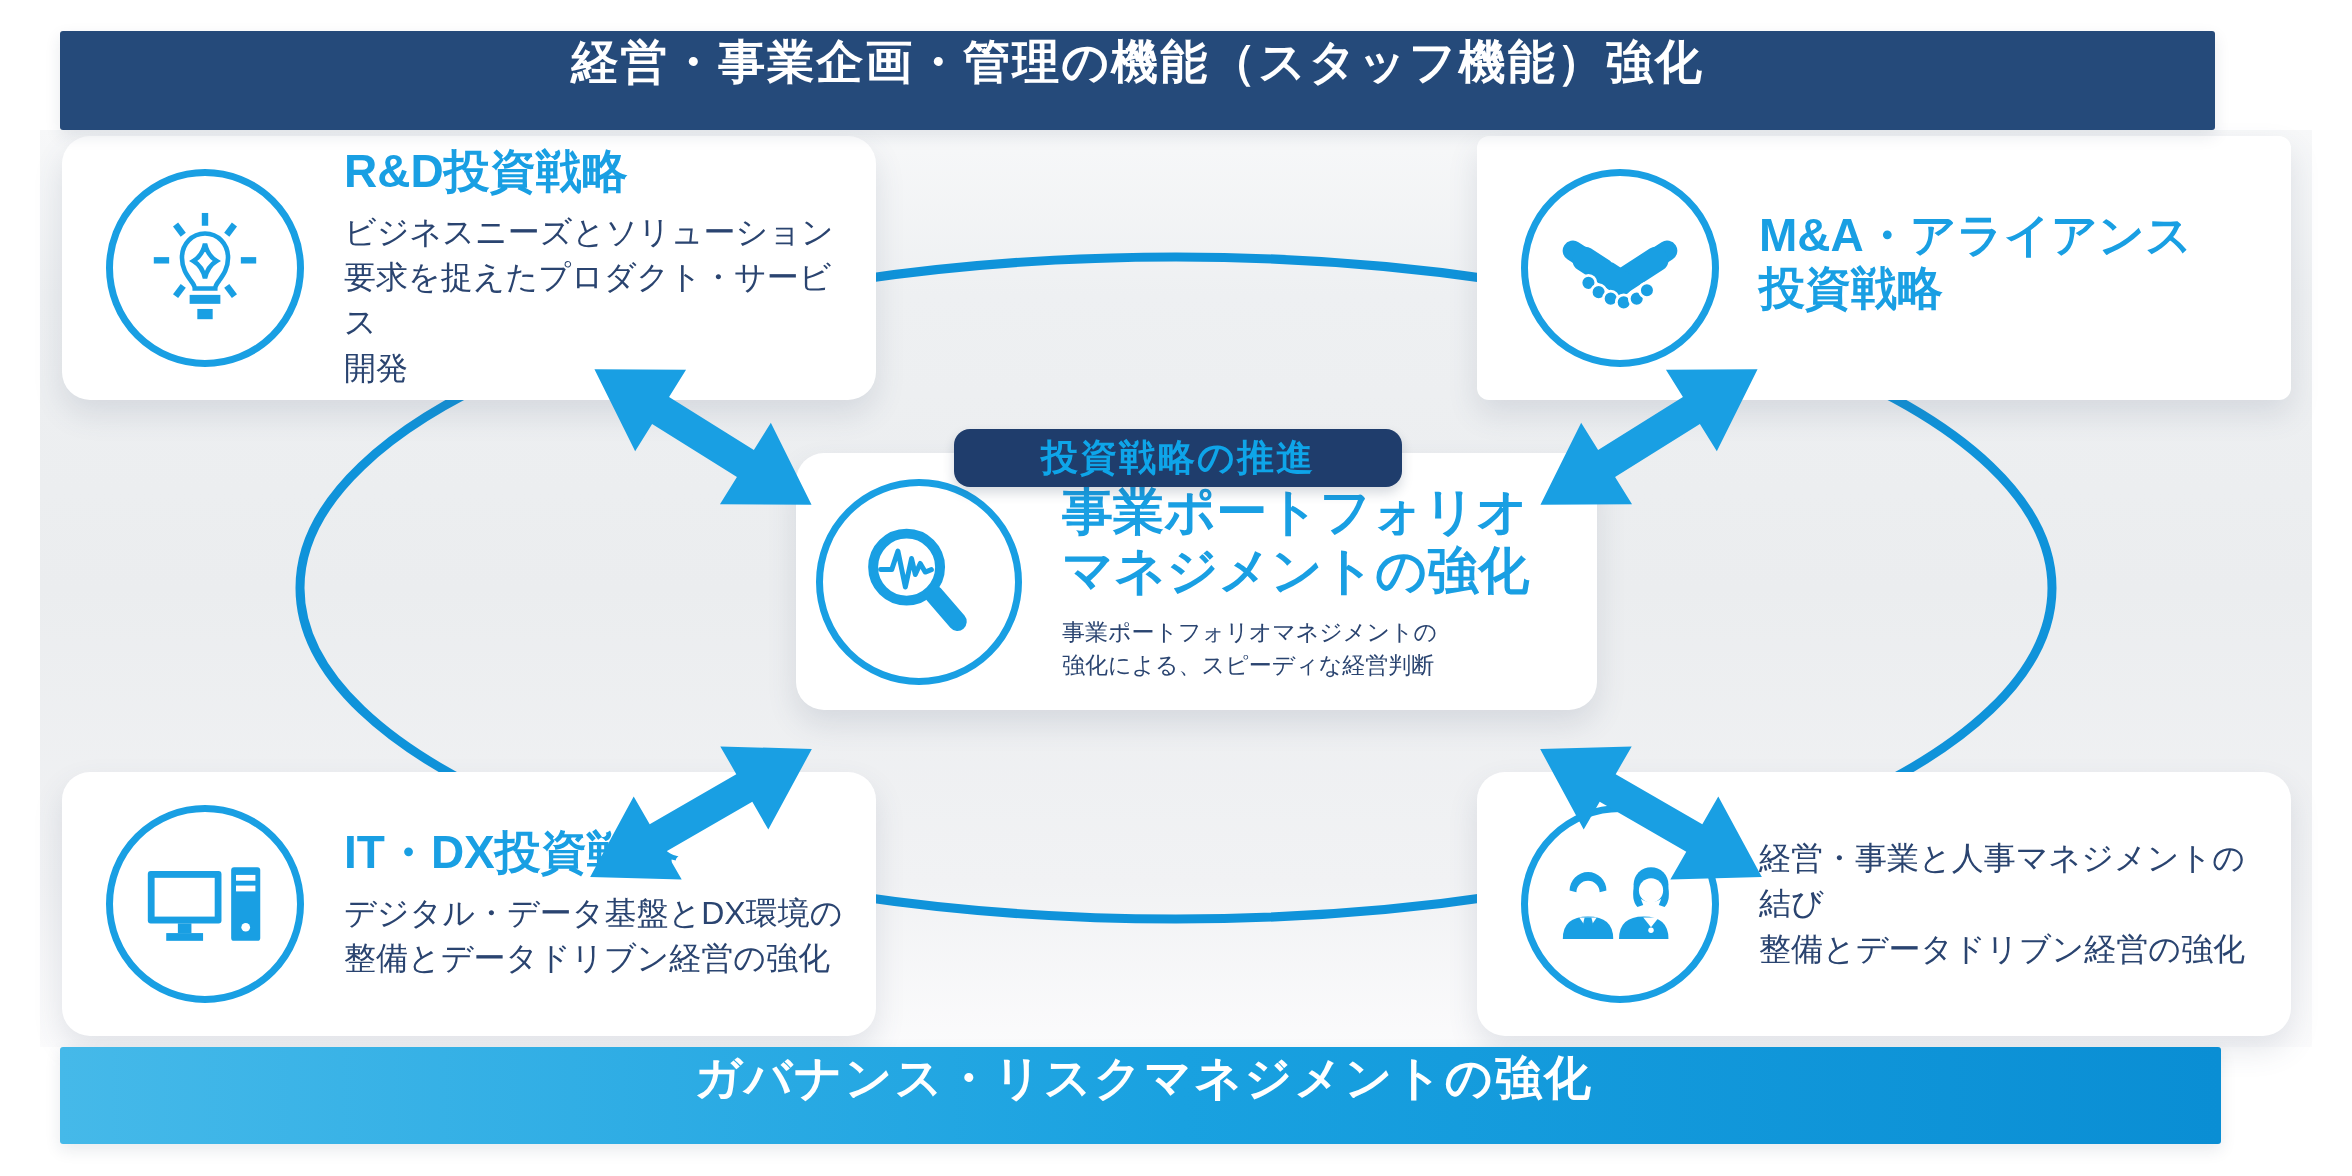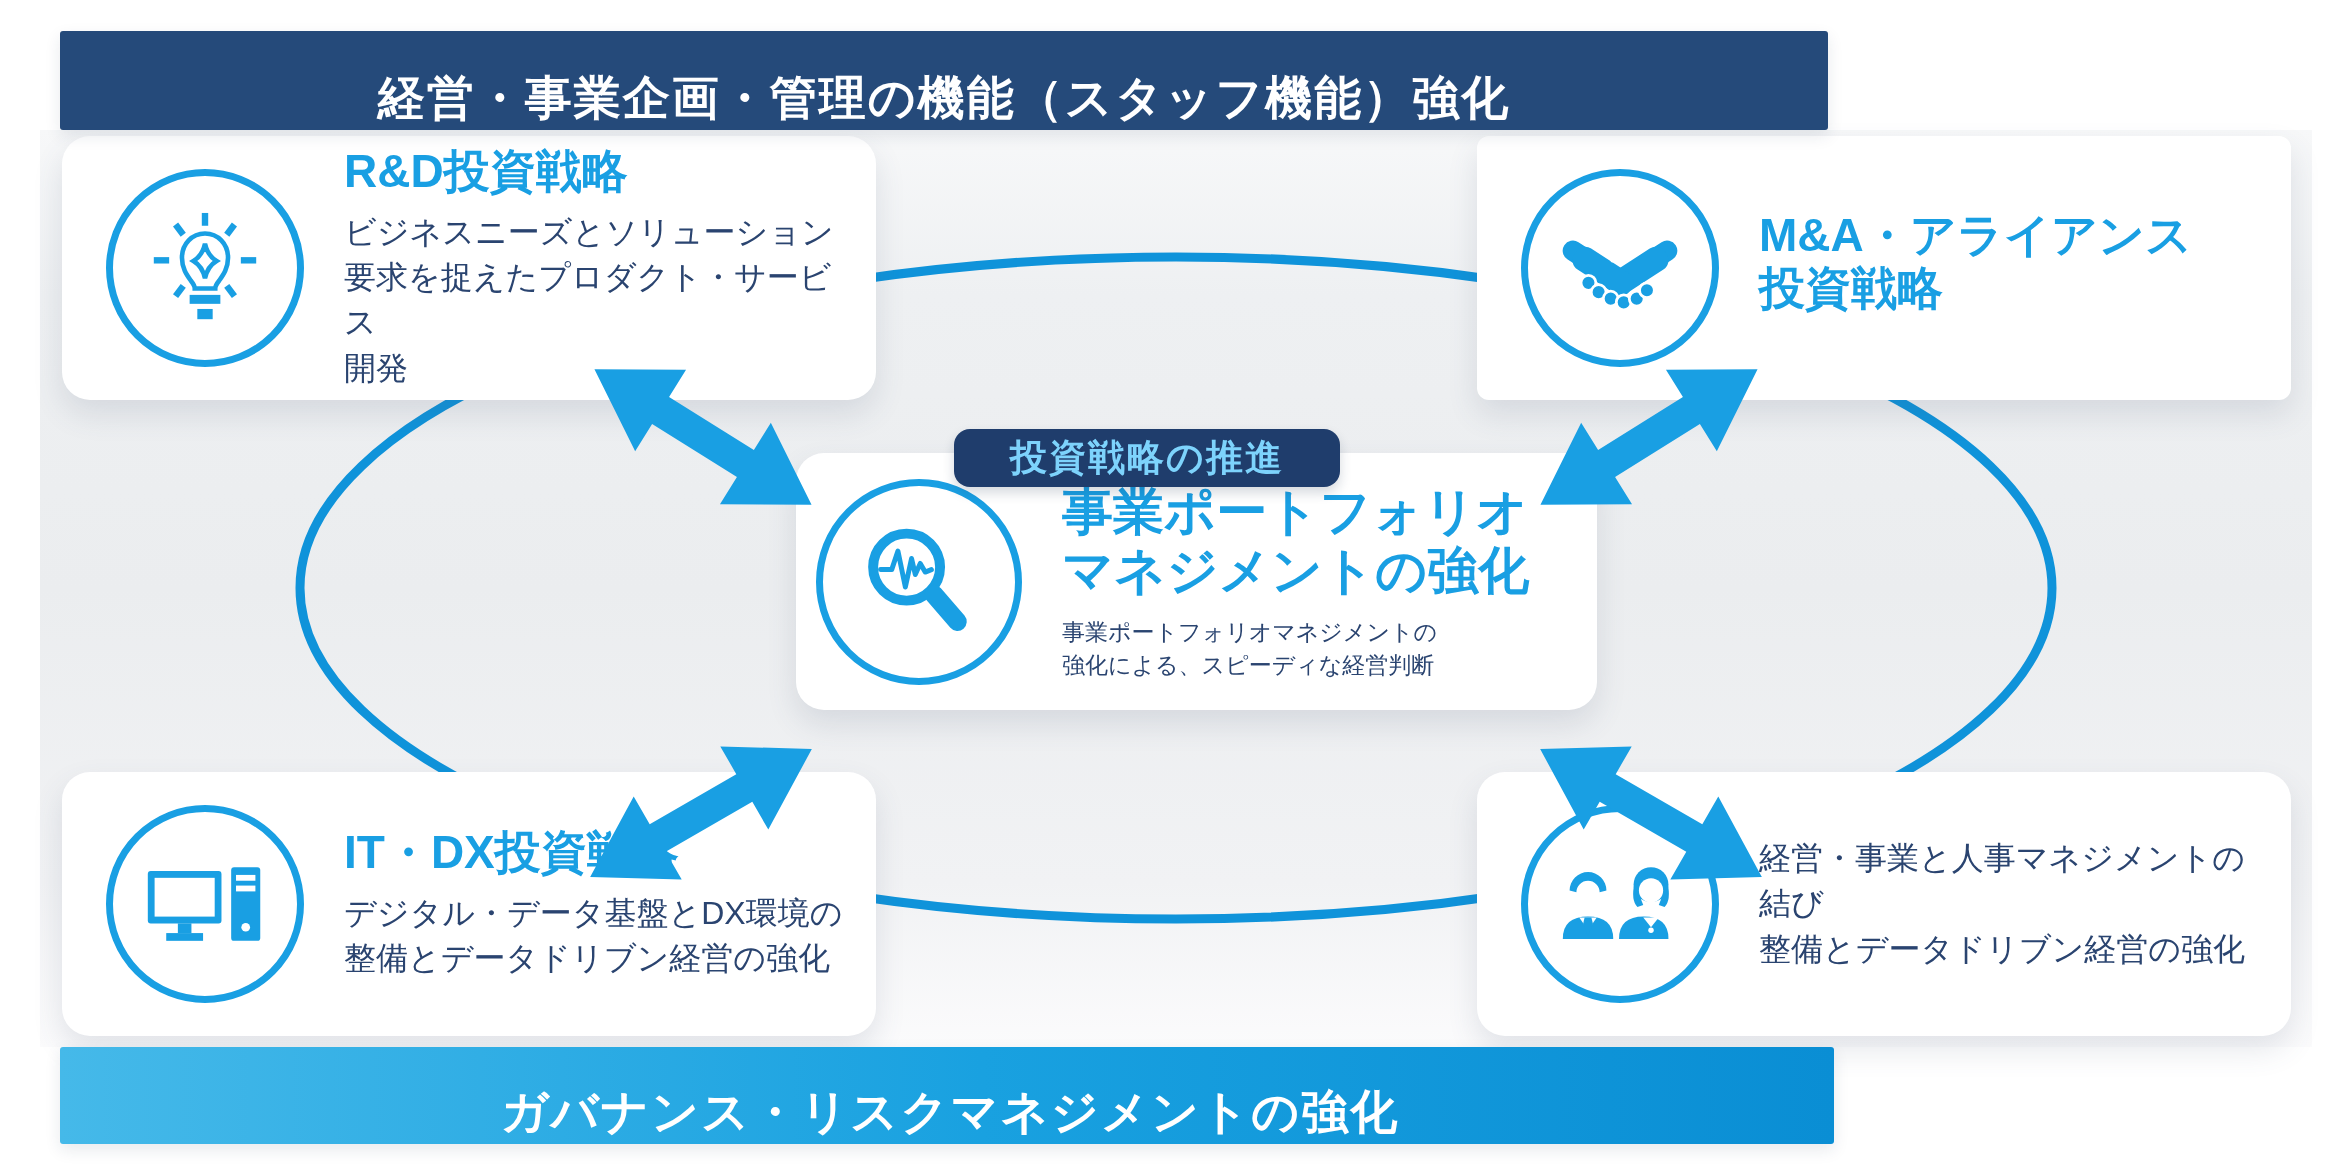--- a/index.html
+++ b/index.html
@@ -10,21 +10,21 @@
   
   .stage{
     position:absolute;left:40px;top:130px;width:2272px;height:917px;
     background:linear-gradient(180deg,#f7f8f9 0%,#eef0f2 18%,#ebedef 50%,#f1f2f4 82%,#fbfbfc 100%);
   }
   .layer{position:absolute;left:0;top:0;width:2352px;height:1176px;pointer-events:none;}
   .layer-ellipse{z-index:1;}
   .layer-arrows{z-index:5;}
 
   .banner{
-    position:absolute;left:60px;width:1768px;display:flex;align-items:flex-end;justify-content:center;
+    position:absolute;left:60px;width:2155px;display:flex;align-items:flex-start;justify-content:center;
     color:#ffffff;font-weight:700;font-size:47px;letter-spacing:2px;z-index:4;border-radius:3px;
     box-shadow:0 6px 16px rgba(30,50,80,.10);
   }
   .banner-top{top:31px;height:99px;background:#254a7a;}
   .banner-bottom{top:1047px;height:97px;background:linear-gradient(90deg,#45b9e9 0%,#19a1e0 52%,#0a8ed4 100%);padding-left:6px;}
 
   .card{
     position:absolute;background:#ffffff;border-radius:28px;z-index:2;
     box-shadow:0 14px 30px rgba(70,85,110,.14);
     display:flex;align-items:center;
@@ -46,22 +46,22 @@
   .card-text{display:flex;flex-direction:column;justify-content:center;}
   .card-title{color:#199fe3;font-weight:700;font-size:46px;line-height:1.15;margin-bottom:12px;}
   .card-title .line{display:block;}
   .card-body{color:#2a4470;font-size:32px;line-height:1.42;font-weight:400;}
   .card-body .line{display:block;}
 
   .center-title{font-size:51px;line-height:1.16;margin-bottom:16px;}
   .center-body{font-size:23px;}
 
   .badge{
-    position:absolute;left:158px;top:-24px;width:386px;height:58px;background:#1f3d6c;border-radius:16px;
-    display:flex;align-items:center;justify-content:center;color:#7dd3fc;font-weight:700;font-size:37px;
+    position:absolute;left:158px;top:-24px;width:448px;height:58px;background:#1f3d6c;border-radius:16px;
+    display:flex;align-items:center;justify-content:center;color:#0ea5e9;font-weight:700;font-size:37px;
     letter-spacing:2px;box-shadow:0 6px 12px rgba(30,50,80,.18);z-index:4;
   }
 </style>
 </head>
 <body>
 
 <div class="canvas">
 
   <div class="stage"></div>
 

